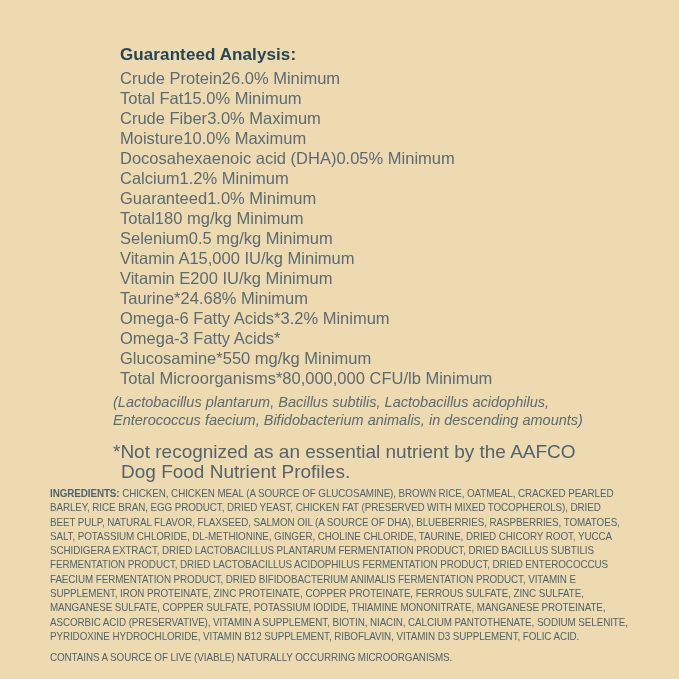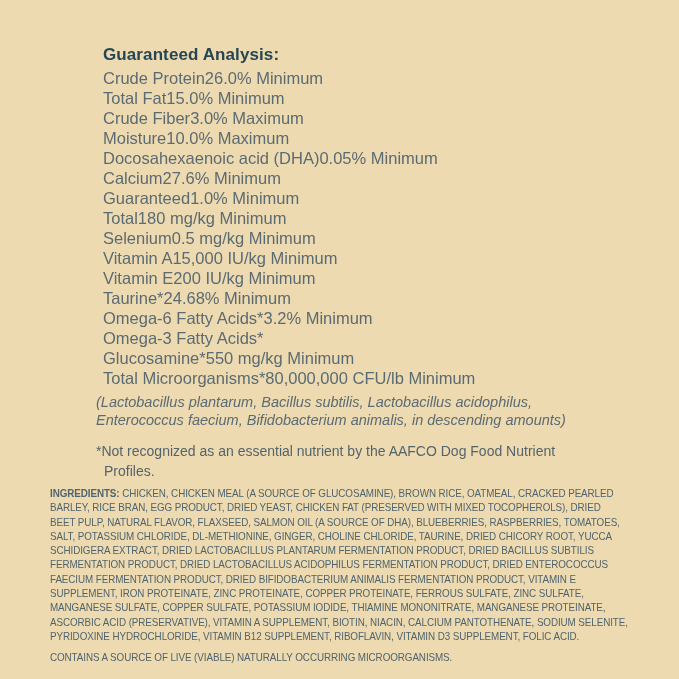--- a/index.html
+++ b/index.html
@@ -7,21 +7,21 @@
     position: relative;
     width: 679px;
     height: 679px;
     background: #eedab0;
     font-family: "Liberation Sans", sans-serif;
     overflow: hidden;
   }
   
   .analysis {
     position: absolute;
-    left: 103px;
+    left: 120px;
     top: 45px;
     width: 470px;
     color: #5b6b73;
   }
   .ga-title {
     margin: 0 0 4px 0;
     font-size: 17px;
     line-height: 19px;
     font-weight: 700;
     color: #274654;
@@ -37,21 +37,21 @@
     margin: 6px 0 0 -7px;
     width: 486px;
     font-style: italic;
     font-size: 14.5px;
     line-height: 17.5px;
     color: #5b6b73;
   }
   .footnote {
     margin: 13px 0 0 -7px;
     width: 462px;
-    font-size: 14px;
+    font-size: 19px;
     line-height: 19.5px;
     color: #53646d;
     text-indent: -8px;
     padding-left: 8px;
   }
   
   .fineprint {
     position: absolute;
     left: 50px;
     top: 486px;
@@ -103,21 +103,21 @@
       <span class="amount">10.0% Maximum</span>
     </div>
 
     <div class="ga-row">
       <span class="nutrient">Docosahexaenoic acid (DHA)</span>
       <span class="amount">0.05% Minimum</span>
     </div>
 
     <div class="ga-row">
       <span class="nutrient">Calcium</span>
-      <span class="amount">27.6% Minimum</span>
+      <span class="amount">1.2% Minimum</span>
     </div>
 
     <div class="ga-row">
       <span class="nutrient">Guaranteed</span>
       <span class="amount">1.0% Minimum</span>
     </div>
 
     <div class="ga-row">
       <span class="nutrient">Total</span>
       <span class="amount">180 mg/kg Minimum</span>

